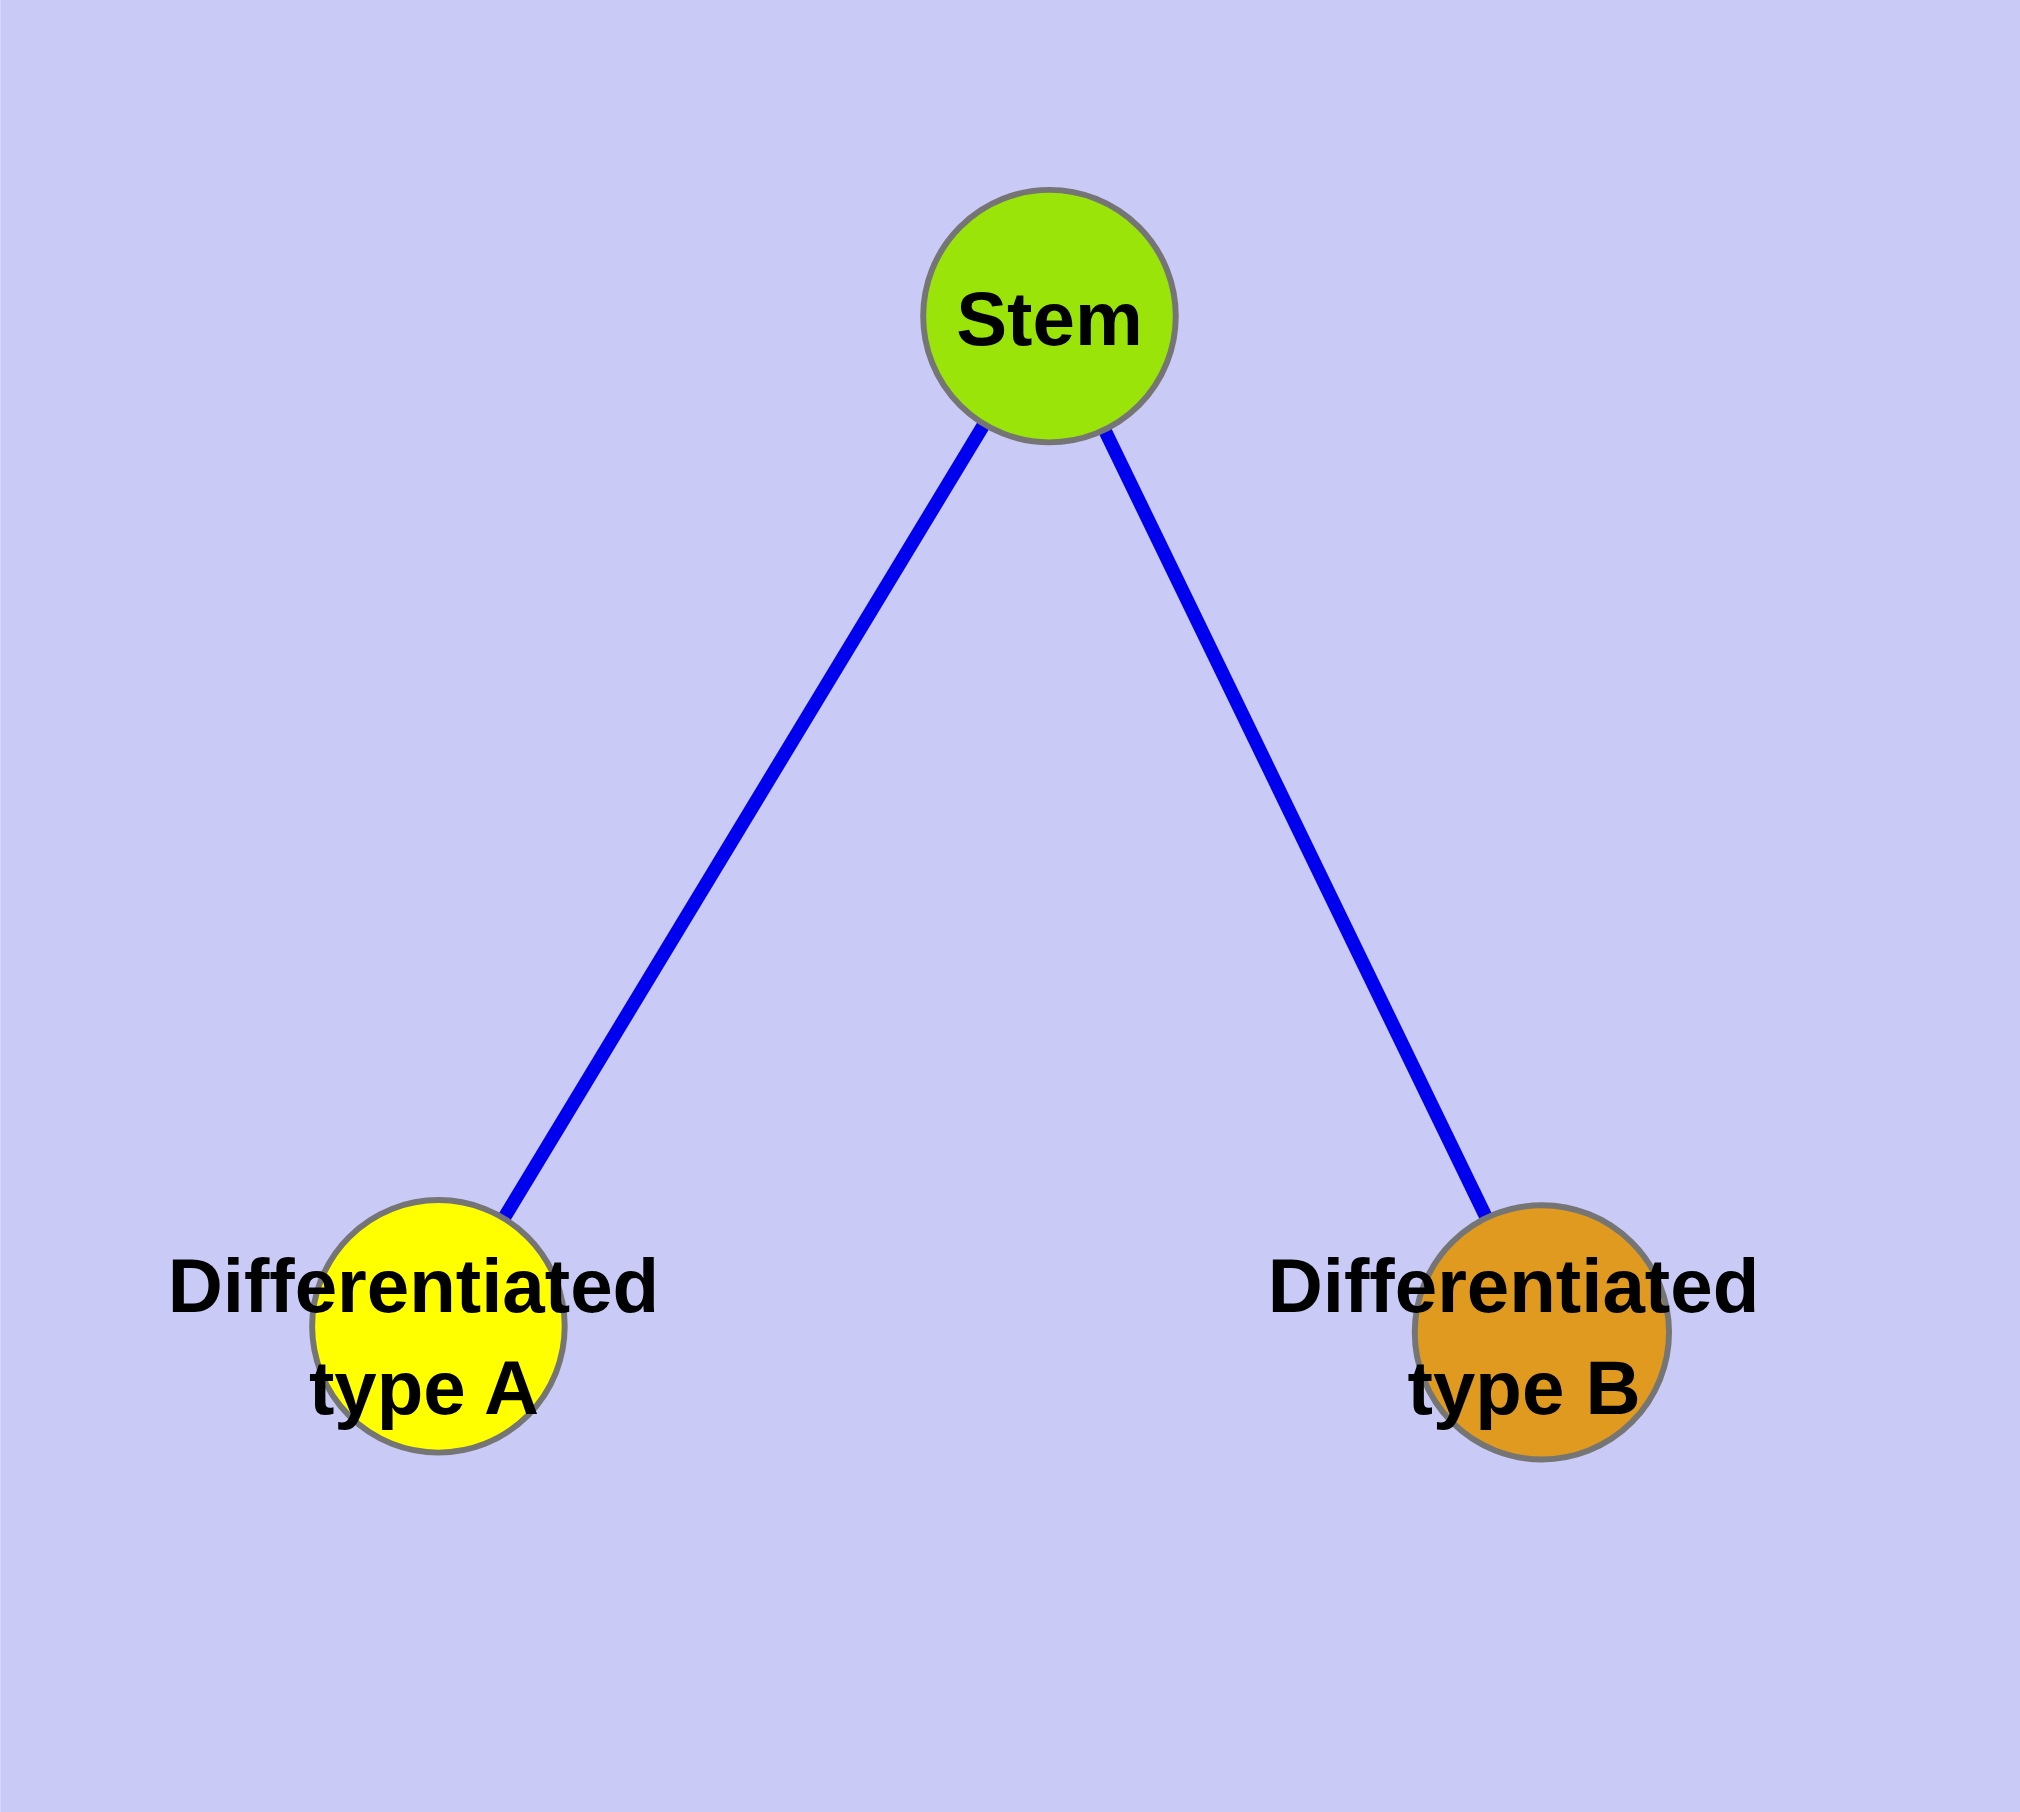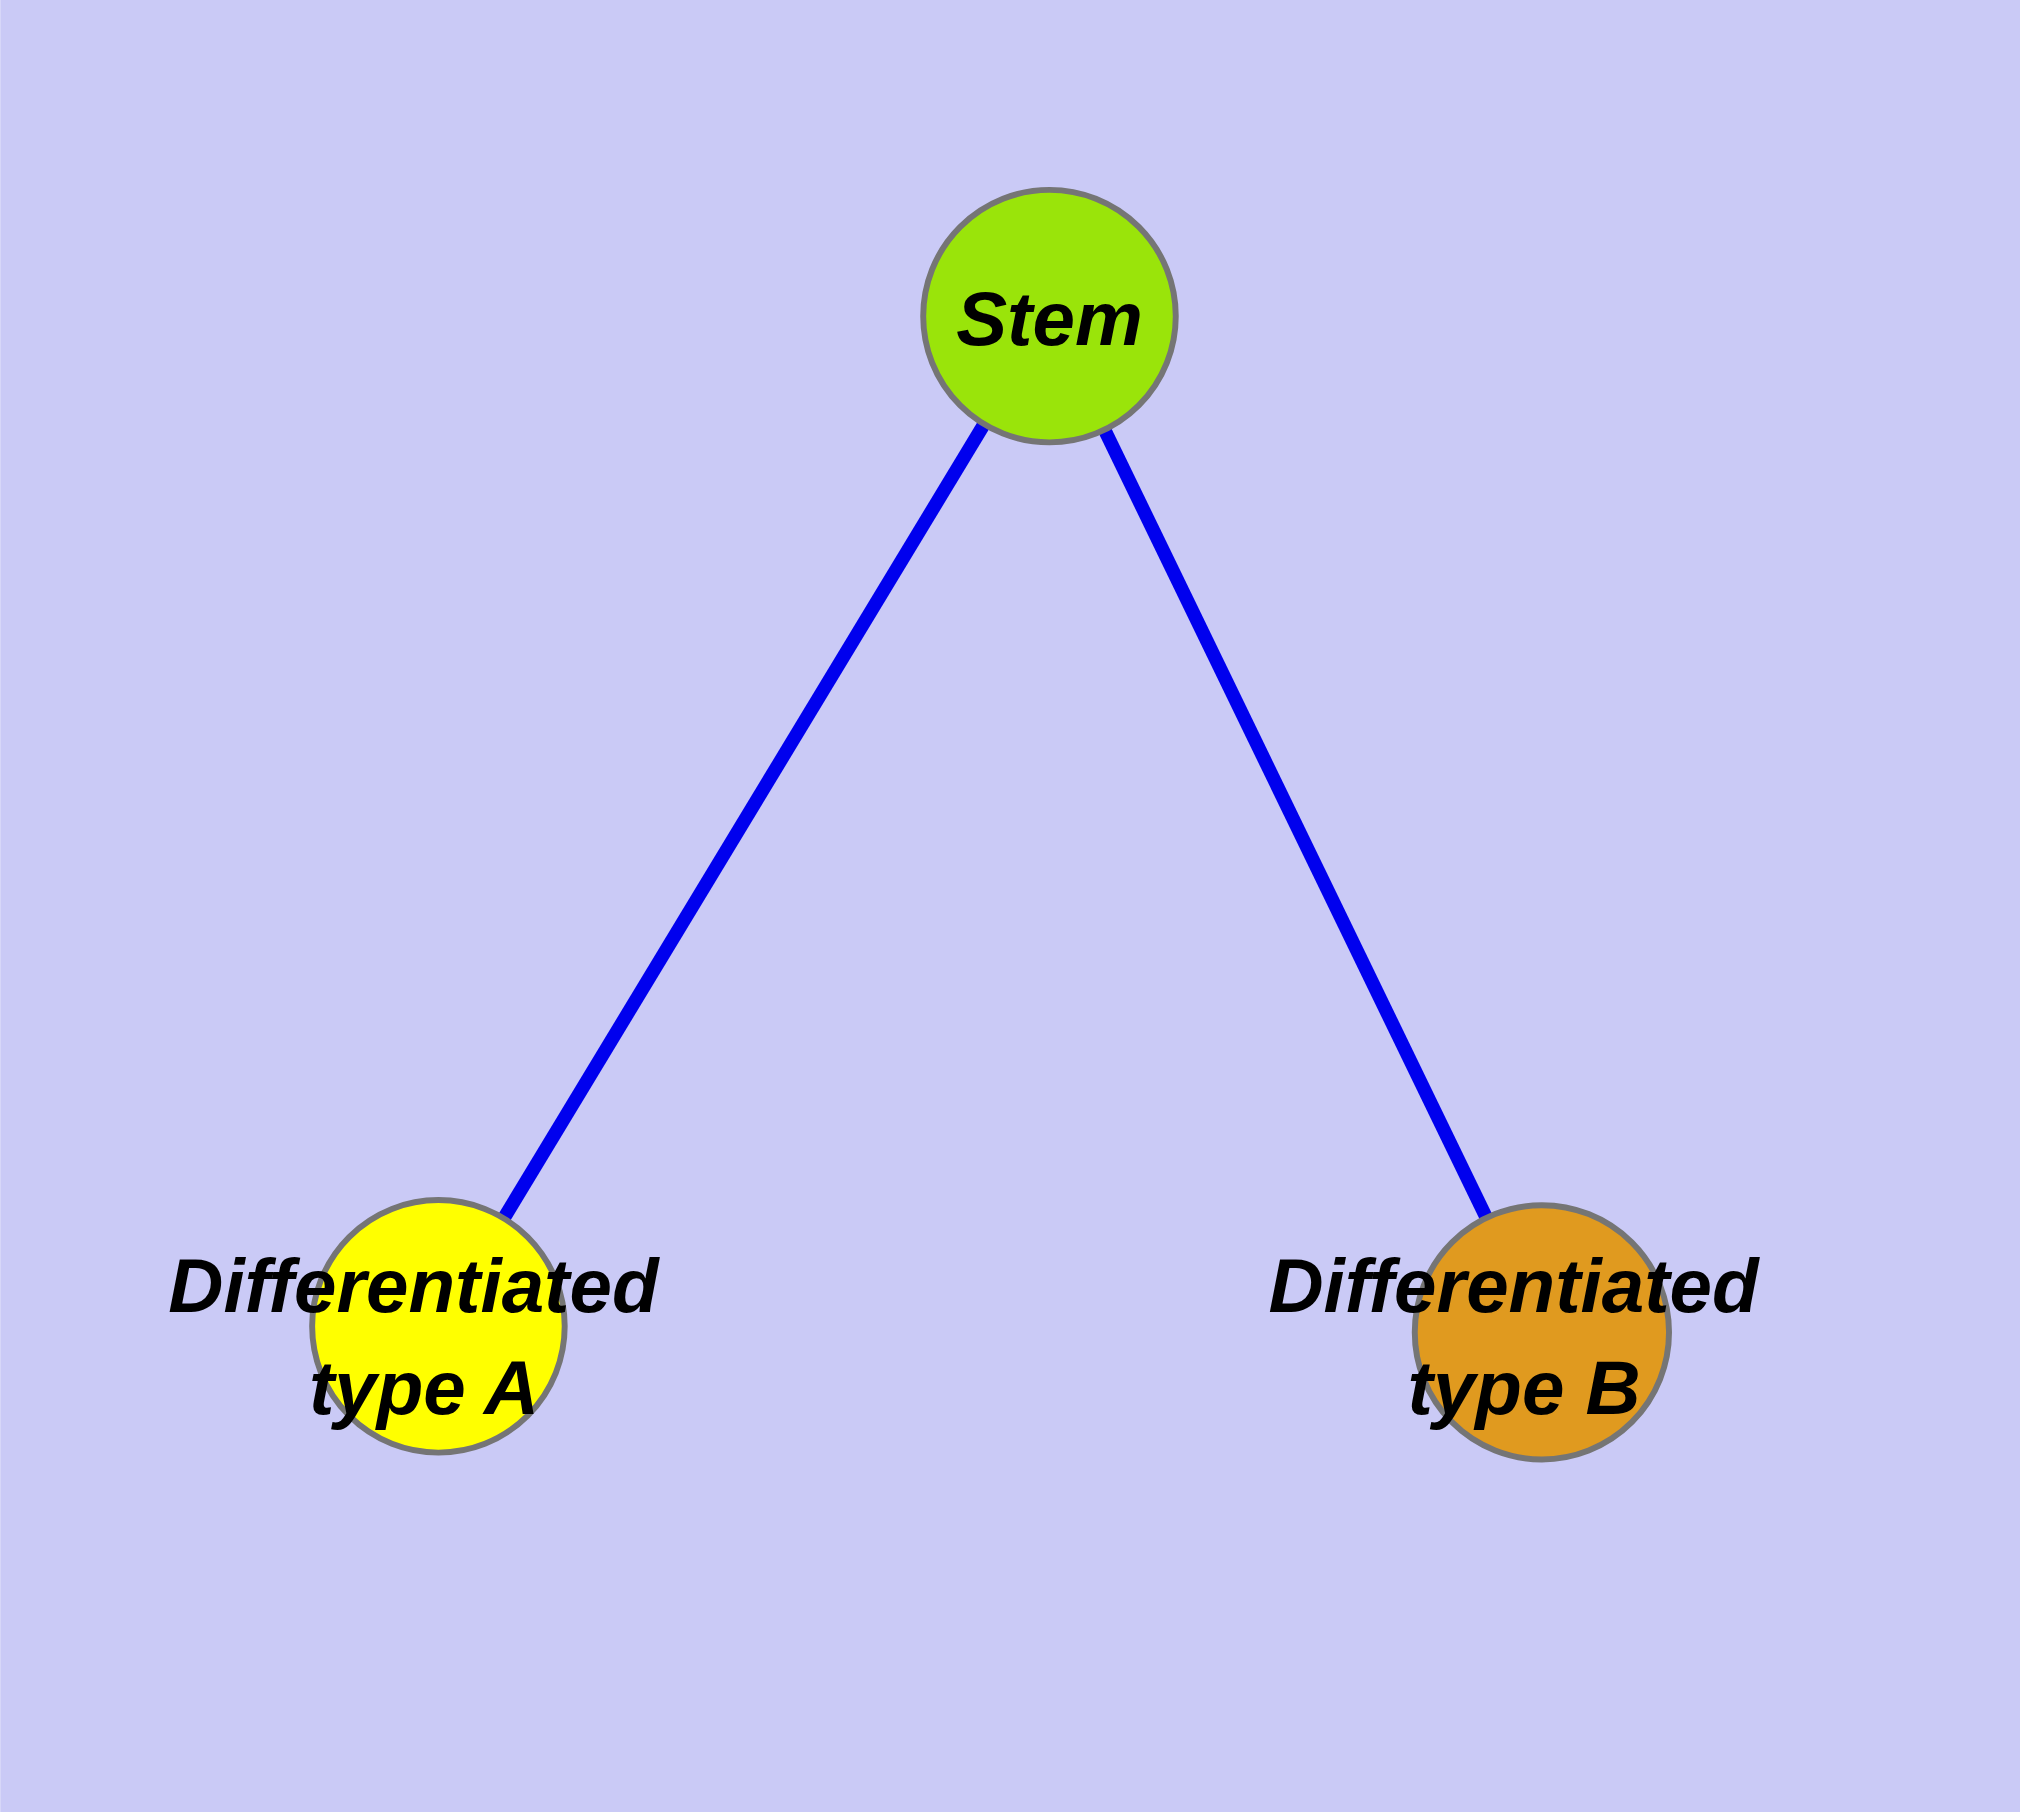--- a/index.html
+++ b/index.html
@@ -4,21 +4,20 @@
 <style>
   html, body {
     margin: 0;
     padding: 0;
     background: #ffffff;
   }
   .stage {
     width: 1990px;
     height: 1812px;
     position: relative;
-    font-style: italic;
   }
   svg.diagram {
     display: block;
     width: 2021px;
     height: 1812px;
   }
   .edge {
     stroke-width: 16px;
     stroke-linecap: butt;
     fill: none;

